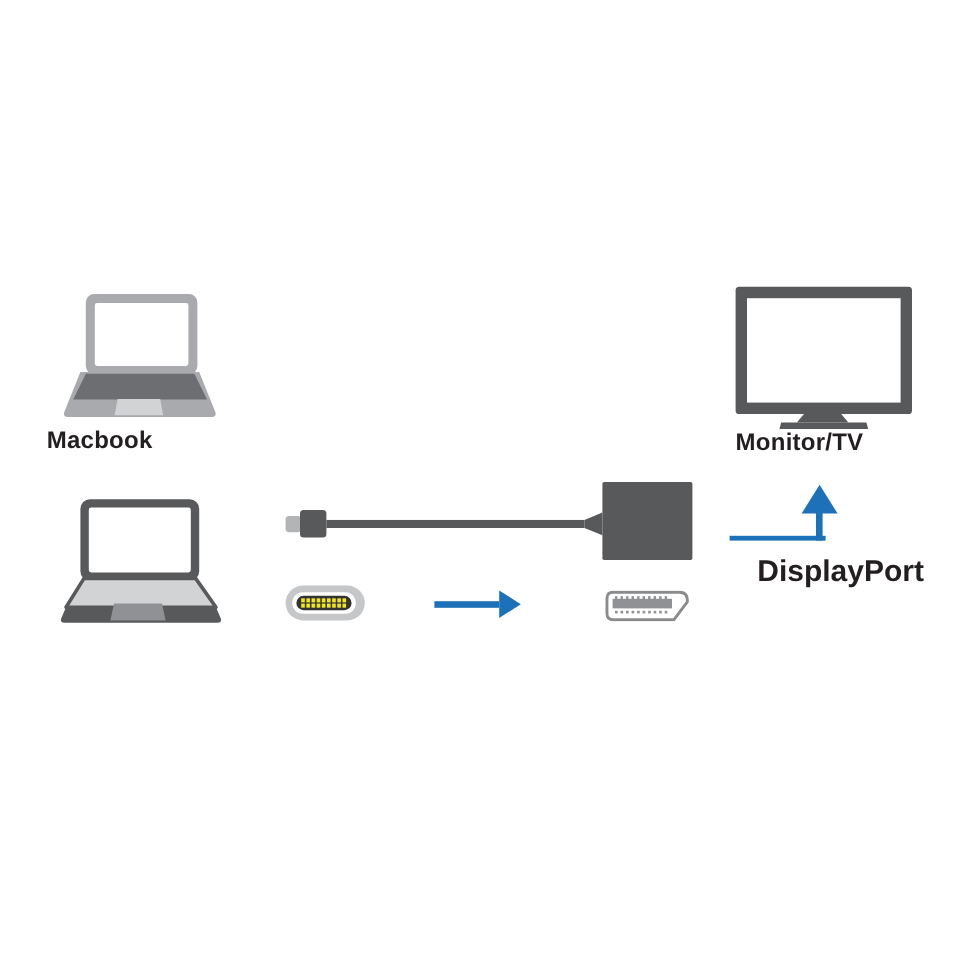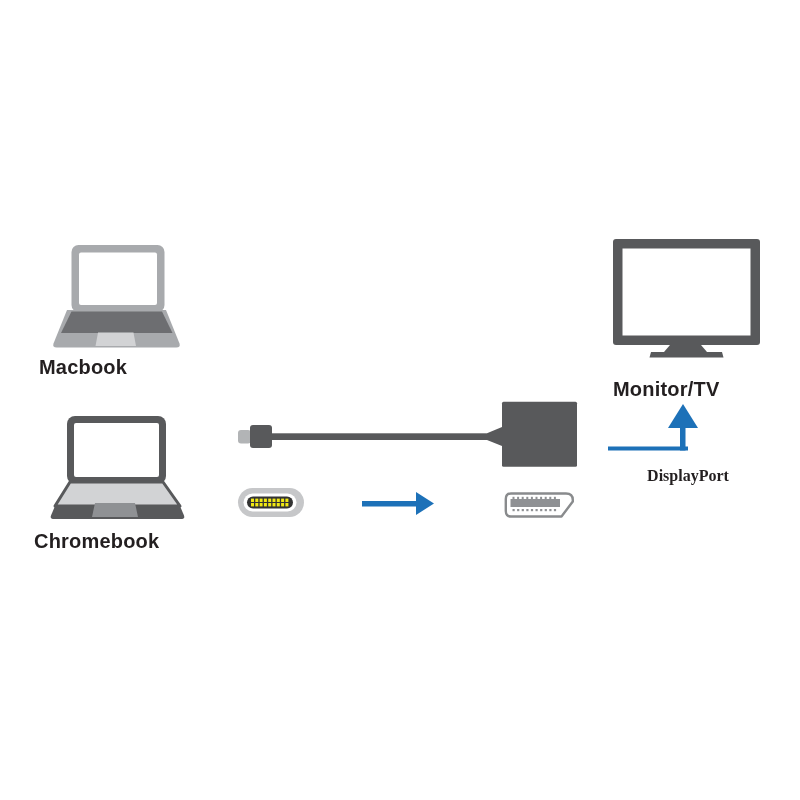--- a/index.html
+++ b/index.html
@@ -19,25 +19,24 @@
     position:absolute;
     font-weight:700;
     font-size:20px;
     letter-spacing:.2px;
     color:var(--text,#231f20);
     text-align:left;
   }
   .cable-label{
     position:absolute;
     font-weight:700;
-    font-size:16px;
+    font-size:25px;
     line-height:26px;
     color:var(--text,#231f20);
-    text-align:center;
-    font-family:Liberation Serif, serif;
+    text-align:right;
   }
   svg{display:block;}
 </style>
 </head>
 <body>
 
 <div class="canvas">
 
   <figure class="abs" style="left:48px;top:240px;">
     <svg width="140" height="112" viewBox="0 0 140 112">
@@ -52,31 +51,30 @@
 
   <figure class="abs" style="left:44px;top:410px;">
     <svg width="145" height="112" viewBox="0 0 145 112">
       <rect x="23" y="6" width="99" height="68" rx="8" fill="var(--dark-gray)"></rect>
       <rect x="30" y="13" width="85" height="54" rx="2" fill="#ffffff"></rect>
       <path d="M26,72 H119 L136,96 H11 Z" fill="var(--panel-gray)" stroke="var(--dark-gray)" stroke-width="3" stroke-linejoin="round"></path>
       <path d="M11,96 H136 L140,105.5 Q141.3,109 136.8,109 H10.2 Q5.7,109 7,105.5 Z" fill="var(--dark-gray)"></path>
       <path d="M51,93 H91 L94,107 H48 Z" fill="var(--trackpad-gray)"></path>
     </svg>
   </figure>
-  <div class="device-label" style="left:34px;top:530px;width:170px;">Chromebook</div>
 
   <figure class="abs" style="left:611px;top:237px;">
     <svg width="150" height="122" viewBox="0 0 150 122">
       <rect x="2" y="2" width="147" height="106" rx="3" fill="var(--dark-gray)"></rect>
       <rect x="11.5" y="11.5" width="128" height="87" fill="#ffffff"></rect>
       <path d="M59,108 H90 L96,115 H53 Z" fill="var(--dark-gray)"></path>
       <path d="M40,115 H111 L112.5,120.5 H38.5 Z" fill="var(--dark-gray)"></path>
     </svg>
   </figure>
-  <div class="device-label" style="left:613px;top:378px;width:150px;">Monitor/TV</div>
+  <div class="device-label" style="left:613px;top:358px;width:150px;">Monitor/TV</div>
 
   <figure class="abs" style="left:234px;top:398px;">
     <svg width="350" height="72" viewBox="0 0 350 72">
       <rect x="4" y="32" width="13" height="13.5" rx="3" fill="#b2b4b6"></rect>
       <rect x="16" y="27" width="22" height="23" rx="3" fill="var(--dark-gray)"></rect>
       <rect x="38" y="35.3" width="215" height="6.7" fill="var(--dark-gray)"></rect>
       <path d="M253,35.3 L268,29 V48 L253,42 Z" fill="var(--dark-gray)"></path>
       <rect x="268" y="3.7" width="75" height="65" rx="1.5" fill="var(--dark-gray)"></rect>
     </svg>
   </figure>

